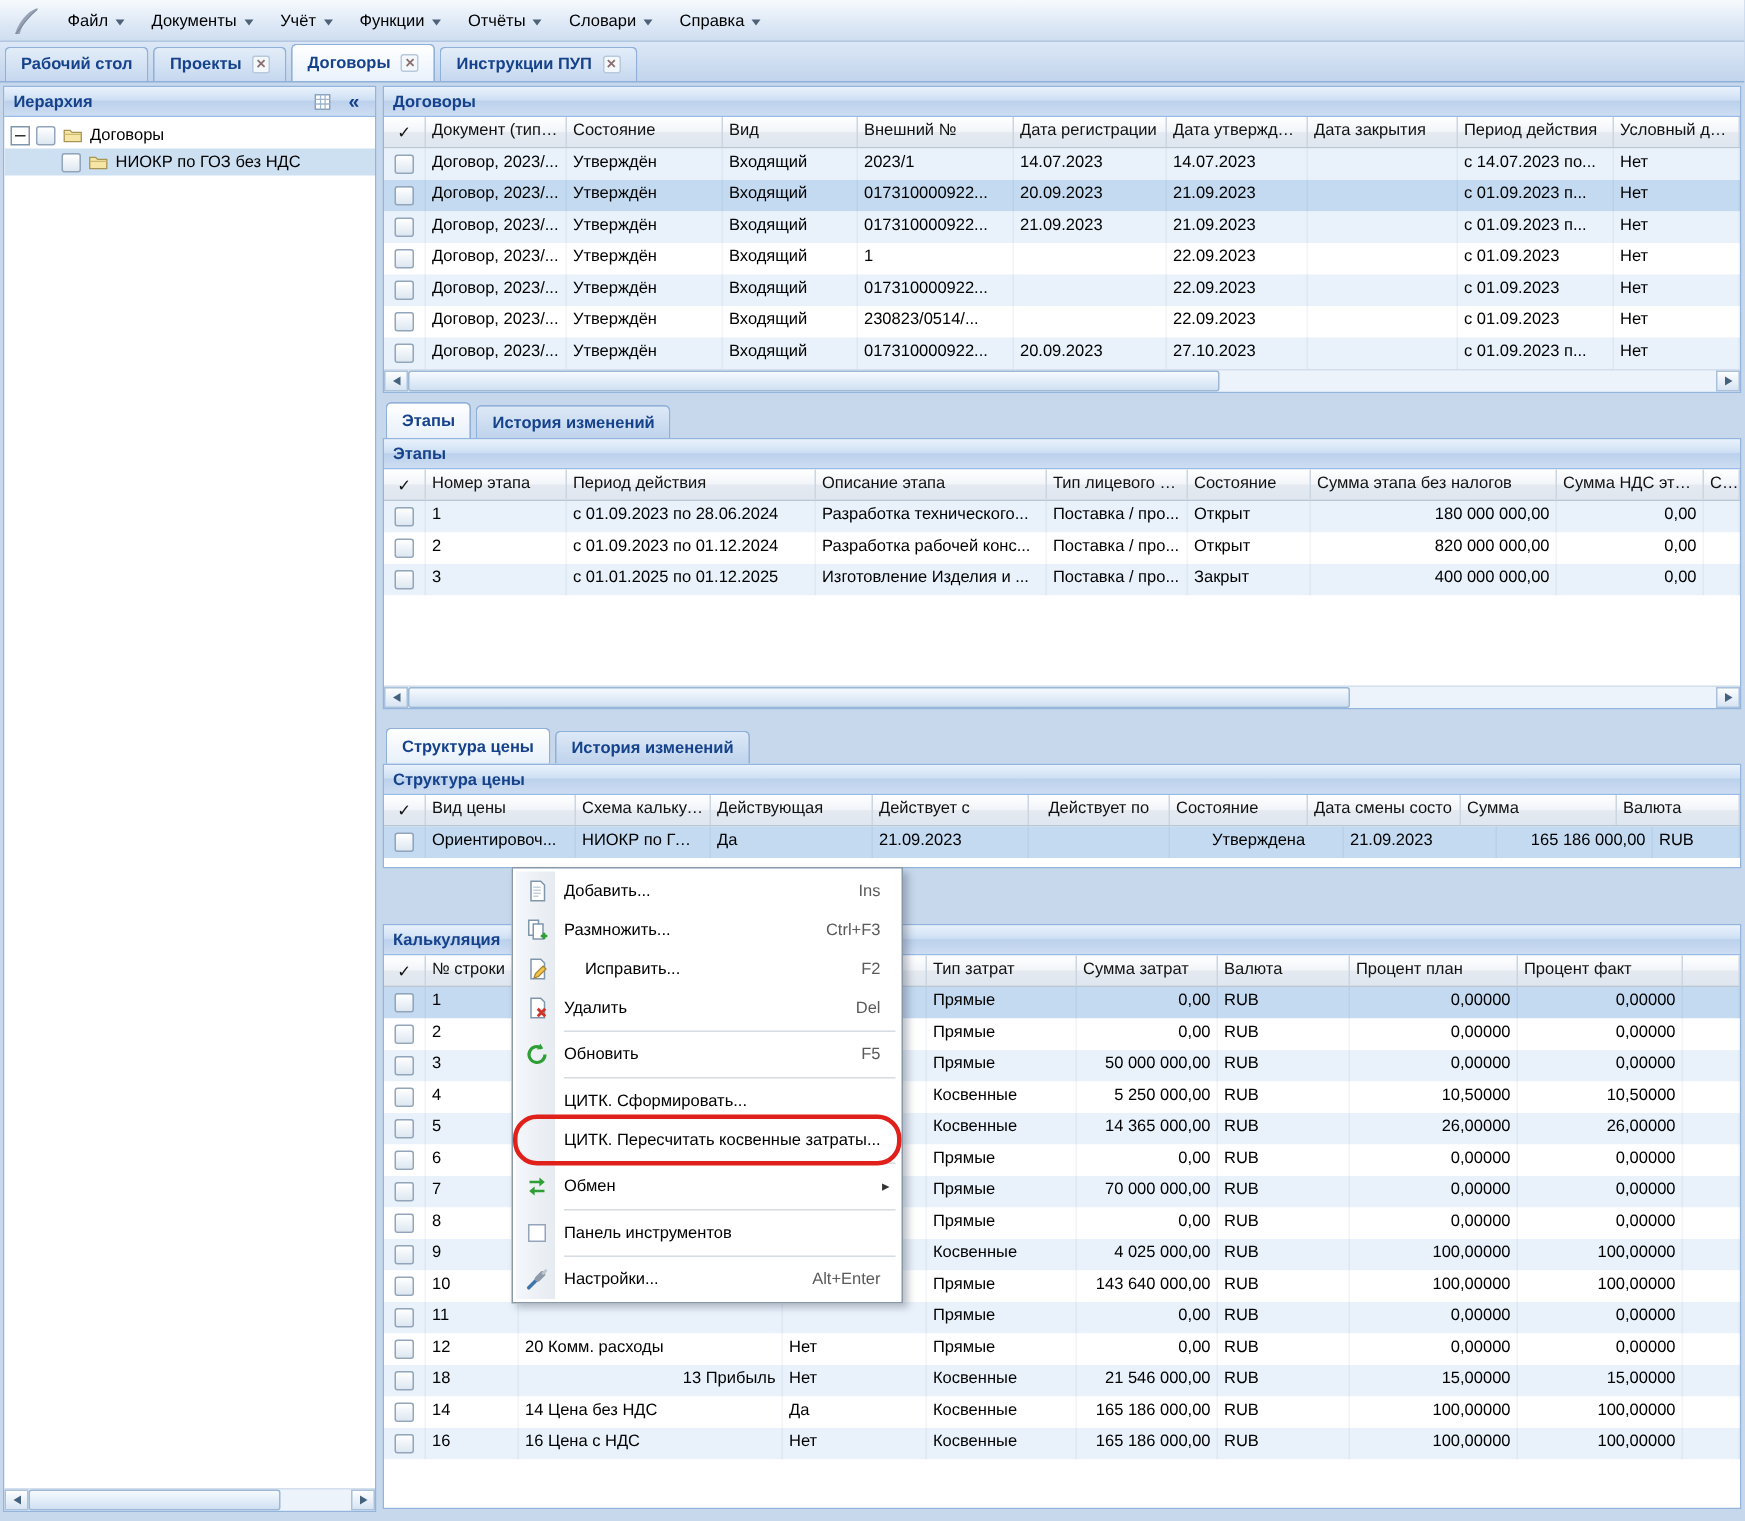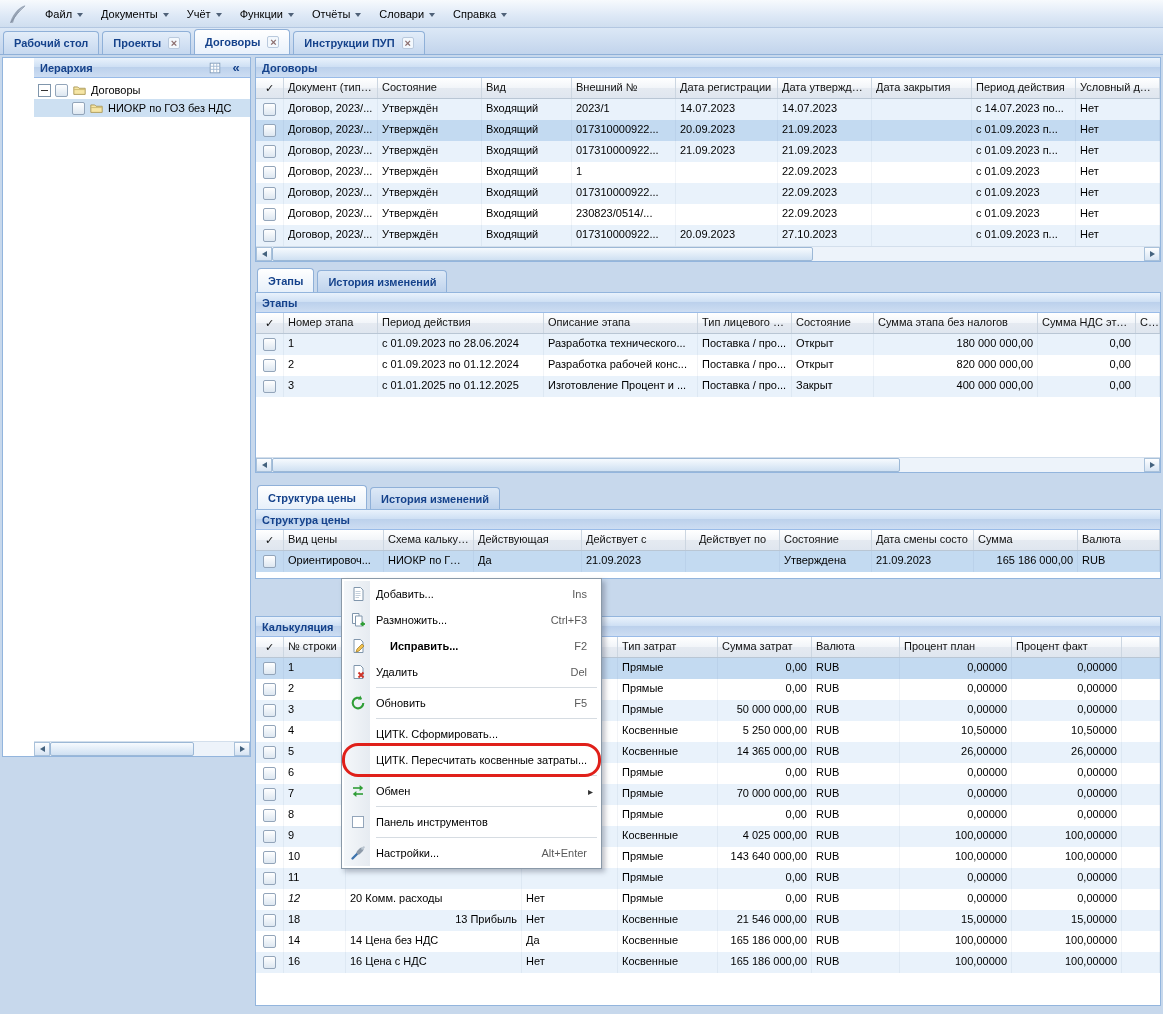--- a/index.html
+++ b/index.html
@@ -84,21 +84,21 @@
     background:linear-gradient(#f6fafe,#cfe0f2); border:1px solid #9cb8d6; border-radius:2px; }
   .tri-left { width:0; height:0; border-top:3.5px solid transparent; border-bottom:3.5px solid transparent; border-right:5px solid #44627e; }
   .tri-right { width:0; height:0; border-top:3.5px solid transparent; border-bottom:3.5px solid transparent; border-left:5px solid #44627e; }
 
   
   .context-menu { position:absolute; left:341px; top:578px; width:261px; background:#fff;
     border:1px solid #8a99a8; box-shadow:3px 3px 5px rgba(60,70,90,.35); padding:2px; z-index:100; }
   .context-menu::before { content:''; position:absolute; left:2px; top:2px; bottom:2px; width:26px;
     background:linear-gradient(90deg,#f4f7fa,#e6ebf1); pointer-events:none; }
   .cm-item { height:26px; display:flex; align-items:center; position:relative; padding:0 4px 0 2px; cursor:default; }
-  .cm-item.bold .cm-label { font-weight:bold;padding-left:14px; }
+  .cm-item.bold .cm-label { font-weight:normal;padding-left:14px; }
   .cm-icon { width:24px; flex:0 0 24px; height:20px; display:flex; align-items:center; justify-content:center; position:relative; z-index:1; }
   .cm-label { flex:1; margin-left:6px; position:relative; z-index:1; white-space:nowrap; overflow:hidden; }
   .cm-shortcut { color:#5a5a5a; margin:0 8px 0 6px; position:relative; z-index:1; white-space:nowrap; }
   .cm-sub { color:#333; font-size:10px; margin-right:2px; position:relative; z-index:1; }
   .cm-sep { height:5px; display:flex; align-items:center; }
   .cm-sep::after { content:''; flex:1; height:1px; background:#d6dce2; margin-left:32px; margin-right:2px; }
   .annotation-oval { position:absolute; left:-2px; right:-2px; top:-4px; bottom:-4px;
     border:3px solid var(--annotation); border-radius:16px; pointer-events:none; z-index:5; }
 </style>
 </head>
@@ -152,21 +152,21 @@
     <div class="tab active">
       <span>Договоры</span>
       <span class="tab-close">×</span>
     </div>
     <div class="tab">
       <span>Инструкции ПУП</span>
       <span class="tab-close">×</span>
     </div>
   </div>
 
-<div class="panel" style="left:2px; top:57px; width:249px; height:700px;padding-left:31px;">
+<div class="panel" style="left:2px; top:57px; width:249px; height:951px;">
   <div class="panel-header">
     <span>Иерархия</span>
     <span class="spacer"></span>
     <span class="hdr-icon">
       <svg viewBox="0 0 16 16" width="14" height="14">
           <rect x="2.5" y="2.5" width="11" height="11" fill="#fff" stroke="#7f9ab8"></rect>
           <path d="M2.5 6h11M2.5 9.5h11M6.5 2.5v11M10 2.5v11" stroke="#9fb6d0" fill="none"></path>
         </svg>
     </span>
     <span class="hdr-icon">
@@ -392,21 +392,21 @@
           <div class="cell" style="width: 164px; text-align: right;">820 000 000,00</div>
           <div class="cell" style="width: 98px; text-align: right;">0,00</div>
           <div class="cell" style="width: 24px; flex: 1 1 24px;"></div>
         </div>
         <div class="grid-row">
           <div class="cell checkcol">
             <span class="checkbox"></span>
           </div>
           <div class="cell" style="width: 94px;">3</div>
           <div class="cell" style="width: 166px;">с 01.01.2025 по 01.12.2025</div>
-          <div class="cell" style="width: 154px;">Изготовление Процент и ...</div>
+          <div class="cell" style="width: 154px;">Изготовление Изделия и ...</div>
           <div class="cell" style="width: 94px;">Поставка / про...</div>
           <div class="cell" style="width: 82px;">Закрыт</div>
           <div class="cell" style="width: 164px; text-align: right;">400 000 000,00</div>
           <div class="cell" style="width: 98px; text-align: right;">0,00</div>
           <div class="cell" style="width: 24px; flex: 1 1 24px;"></div>
         </div>
       </div>
     </div>
   <div class="grid-filler"></div>
   <div class="hscroll">
@@ -450,21 +450,21 @@
       <div class="grid-body">
         <div class="grid-row selected">
           <div class="cell checkcol">
             <span class="checkbox"></span>
           </div>
           <div class="cell" style="width: 100px;">Ориентировоч...</div>
           <div class="cell" style="width: 90px;">НИОКР по ГОЗ ...</div>
           <div class="cell" style="width: 108px;">Да</div>
           <div class="cell" style="width: 104px;">21.09.2023</div>
           <div class="cell" style="width: 94px;"></div>
-          <div class="cell" style="width: 92px;">Утверждена</div>
+          <div class="cell" style="width: 92px; margin-left: 24px;">Утверждена</div>
           <div class="cell" style="width: 102px;">21.09.2023</div>
           <div class="cell" style="width: 104px; text-align: right;">165 186 000,00</div>
           <div class="cell" style="width: 82px; flex: 1 1 82px;">RUB</div>
         </div>
       </div>
     </div>
   <div class="grid-filler"></div>
 </div>
 
 <div class="panel" style="left:255px; top:616px; width:906px; height:390px;">
@@ -636,21 +636,21 @@
           <div class="cell" style="width: 94px; text-align: right;">0,00</div>
           <div class="cell" style="width: 88px;">RUB</div>
           <div class="cell" style="width: 112px; text-align: right;">0,00000</div>
           <div class="cell" style="width: 110px; text-align: right;">0,00000</div>
           <div class="cell" style="width: 38px; flex: 1 1 38px;"></div>
         </div>
         <div class="grid-row">
           <div class="cell checkcol">
             <span class="checkbox"></span>
           </div>
-          <div class="cell" style="width: 62px; font-style: italic;">12</div>
+          <div class="cell" style="width: 62px;">12</div>
           <div class="cell" style="width: 176px;">20 Комм. расходы</div>
           <div class="cell" style="width: 96px;">Нет</div>
           <div class="cell" style="width: 100px;">Прямые</div>
           <div class="cell" style="width: 94px; text-align: right;">0,00</div>
           <div class="cell" style="width: 88px;">RUB</div>
           <div class="cell" style="width: 112px; text-align: right;">0,00000</div>
           <div class="cell" style="width: 110px; text-align: right;">0,00000</div>
           <div class="cell" style="width: 38px; flex: 1 1 38px;"></div>
         </div>
         <div class="grid-row">

